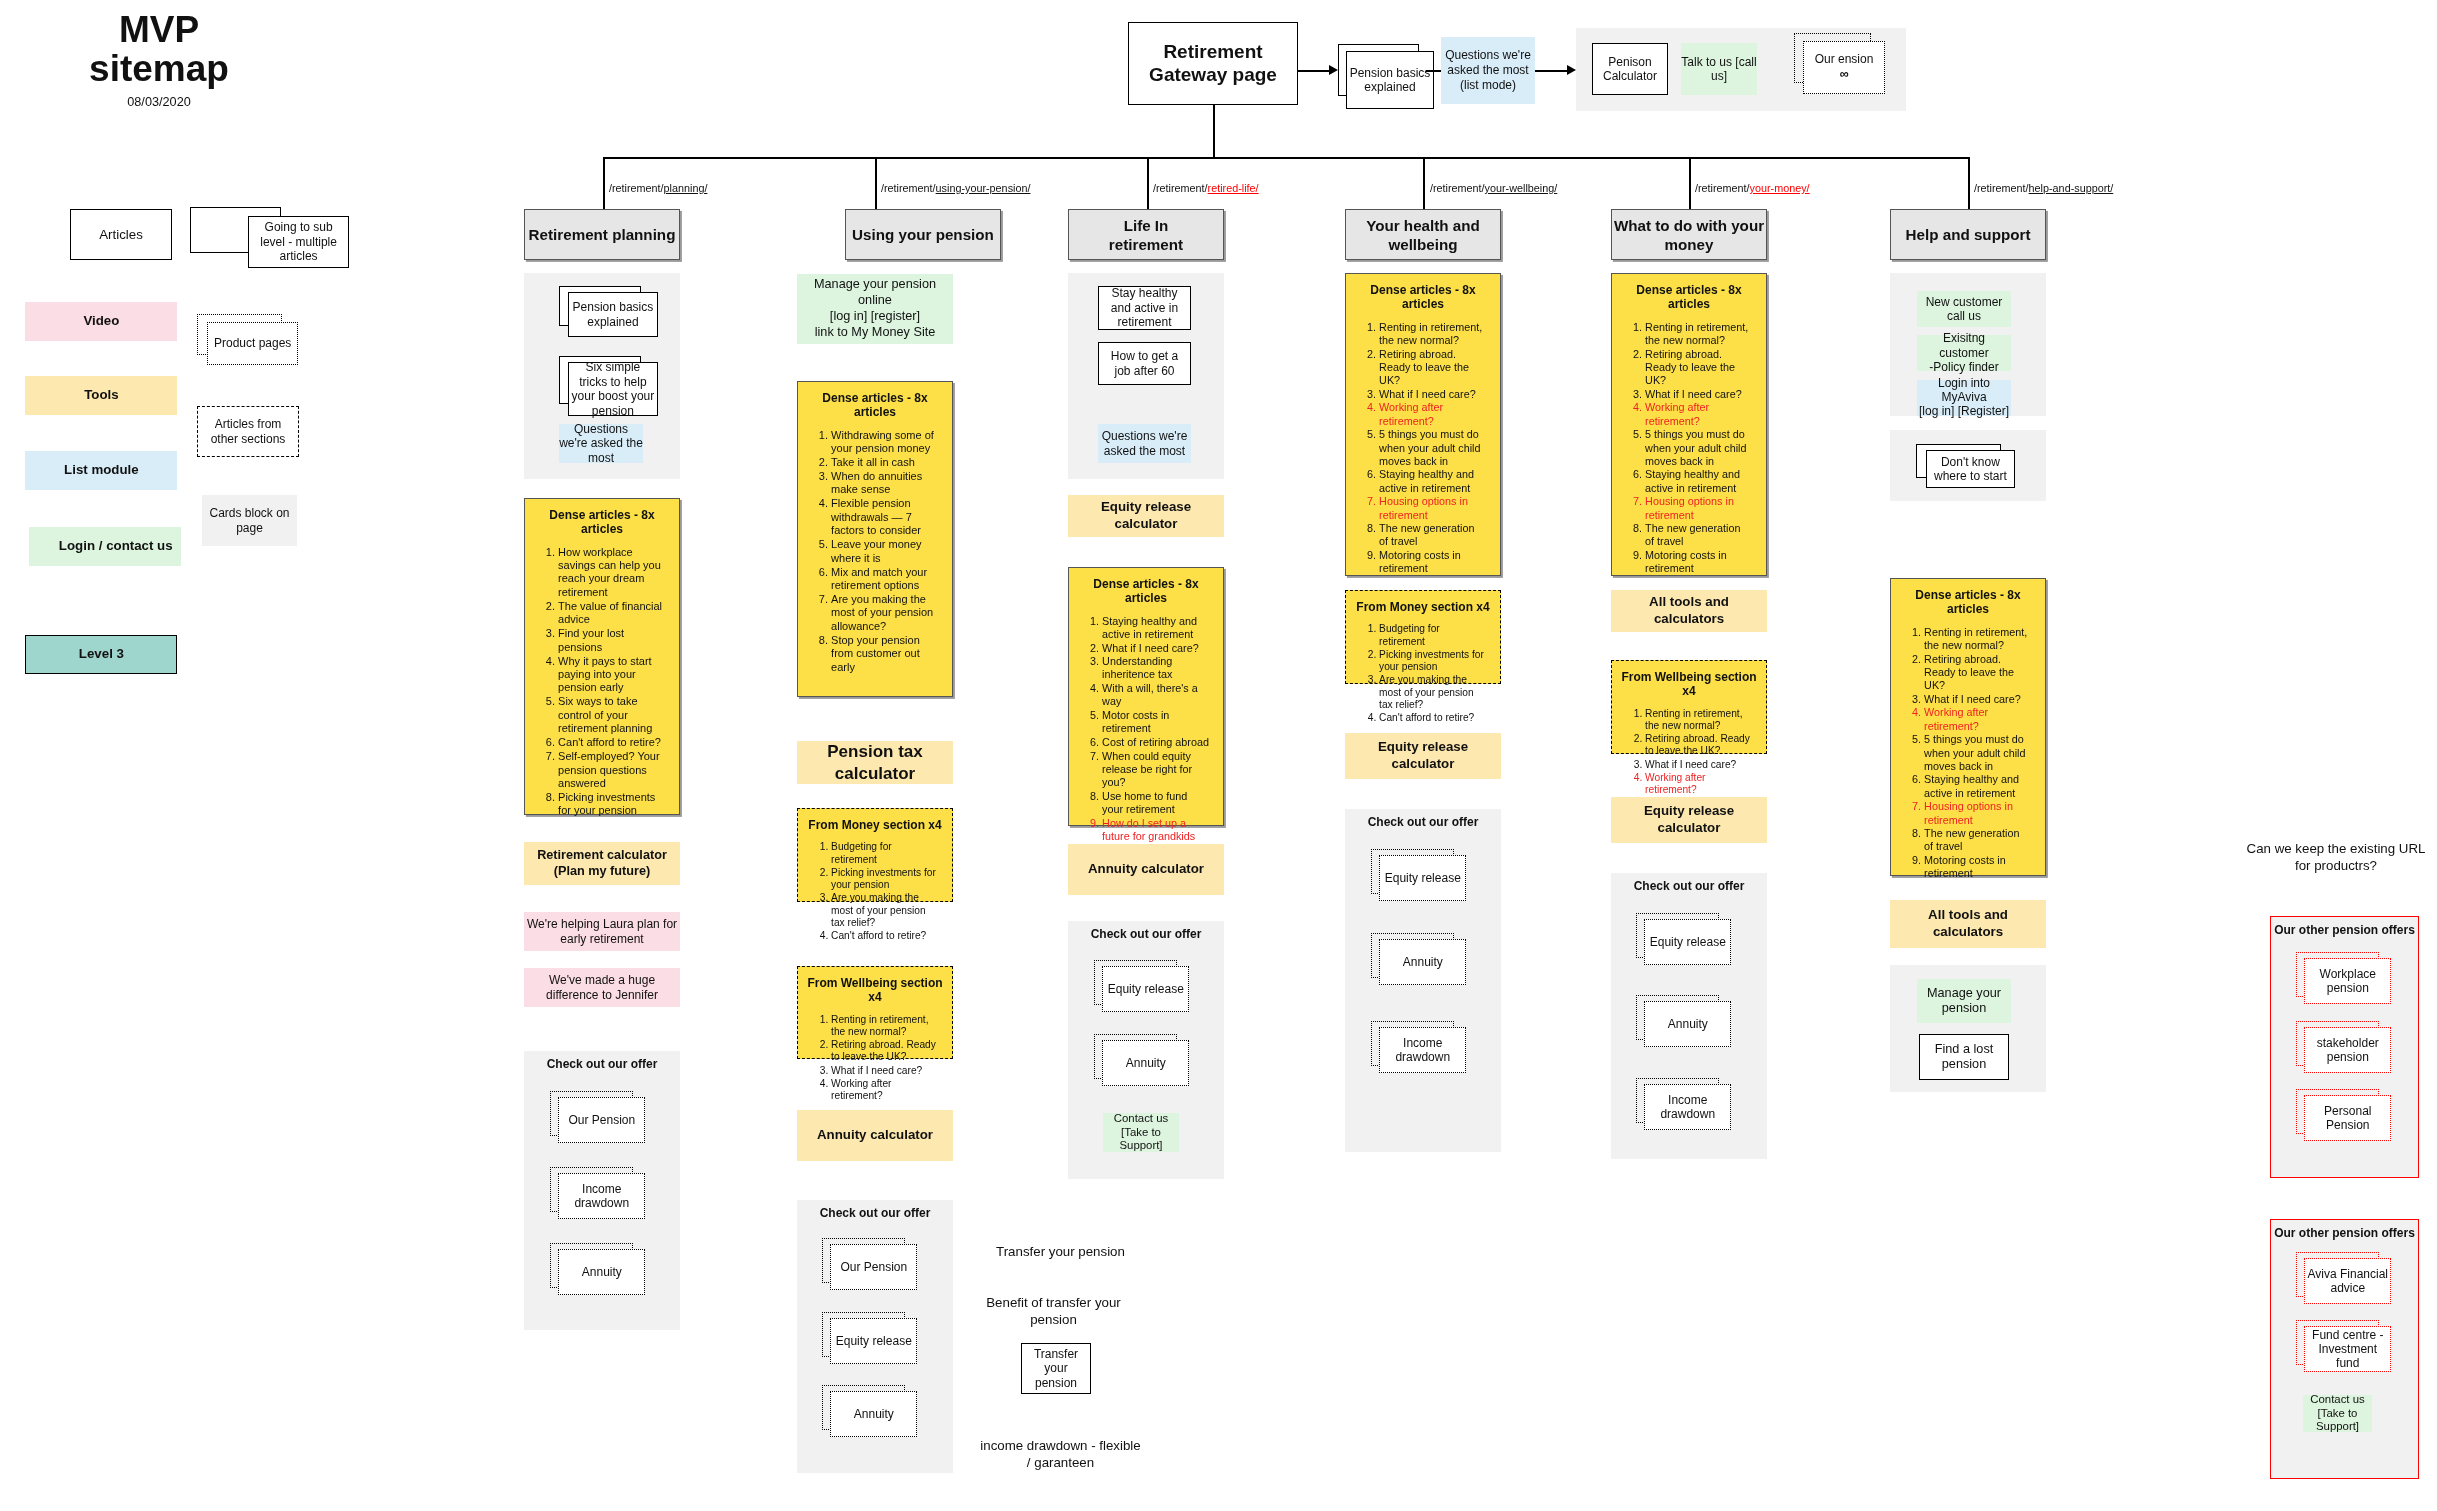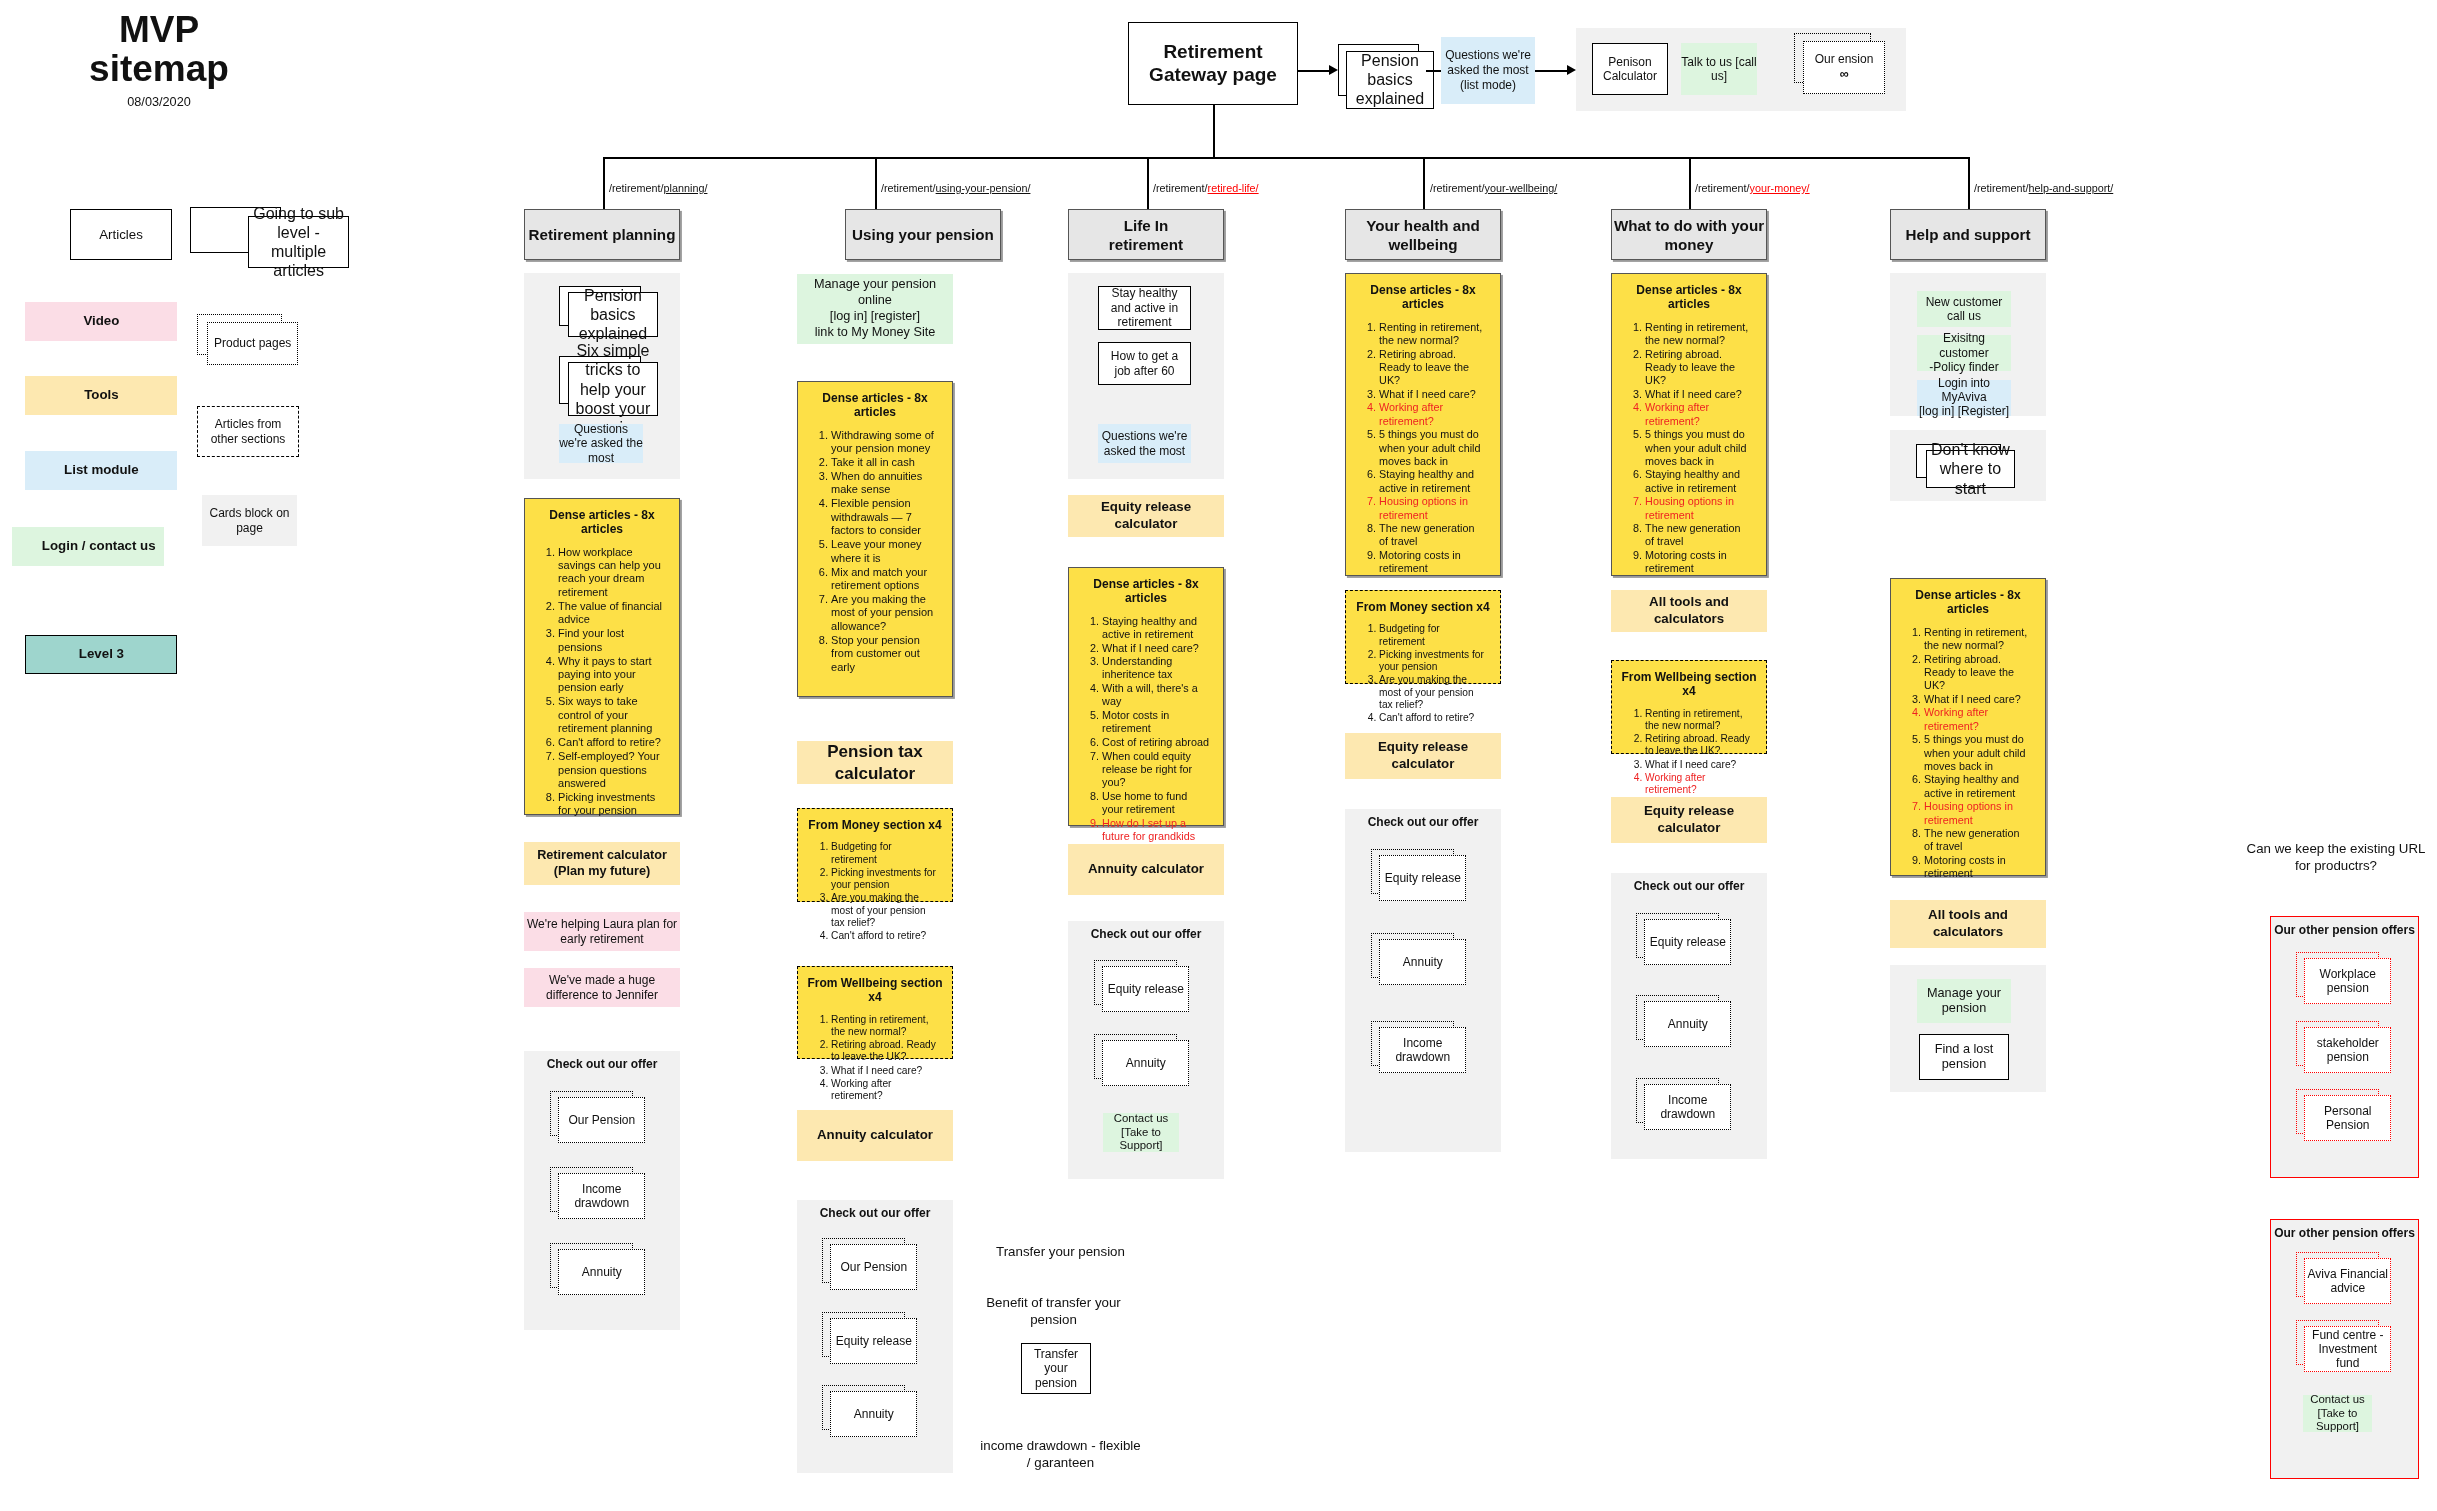--- a/index.html
+++ b/index.html
@@ -46,21 +46,21 @@
   .greyblock{background:#f1f1f1;}
 
   
   .stack{position:absolute;}
   .stack .back{
     position:absolute;left:0;top:0;border:1.9px solid #000;background:#fff;
   }
   .stack .front{
     position:absolute;border:1.9px solid #000;background:#fff;
     display:flex;align-items:center;justify-content:center;text-align:center;
-    font-size:16px;line-height:1.2;padding:1.9px;
+    font-size:12px;line-height:1.2;padding:1.9px;
   }
 
   
   .offercard{position:absolute;}
   .offercard .oback{position:absolute;left:0;top:0;border:1.9px dotted #000;background:transparent;}
   .offercard .ofront{
     position:absolute;border:1.9px dotted #000;background:#fff;
     display:flex;align-items:center;justify-content:center;text-align:center;
     font-size:12px;line-height:1.2;
   }
@@ -152,21 +152,21 @@
   <span>Articles from other sections</span>
 </div>
 
 <div class="abs tintbox listmod" style="left:25.4px;top:451px;width:152px;height:39px;">
   <span>List module</span>
 </div>
 <div class="abs greyblock" style="left:202px;top:495px;width:95px;height:51px;display:flex;align-items:center;justify-content:center;text-align:center;font-size:12px;line-height:1.2;">
   <span>Cards block on page</span>
 </div>
 
-<div class="abs tintbox logincontact" style="left:12px;top:527px;width:152px;height:39px;padding-left:24px;">
+<div class="abs tintbox logincontact" style="left:29px;top:527px;width:152px;height:39px;padding-left:24px;">
   <span>Login / contact us</span>
 </div>
 
 <div class="abs tintbox level3" style="left:25.4px;top:635px;width:152px;height:39px;">
   <span>Level 3</span>
 </div>
 
 <div class="abs solidbox" style="left:1128px;top:22px;width:170px;height:83px;font-size:19px;font-weight:bold;flex-direction:column;">
   <div>Retirement</div>
   <div>Gateway page</div>

